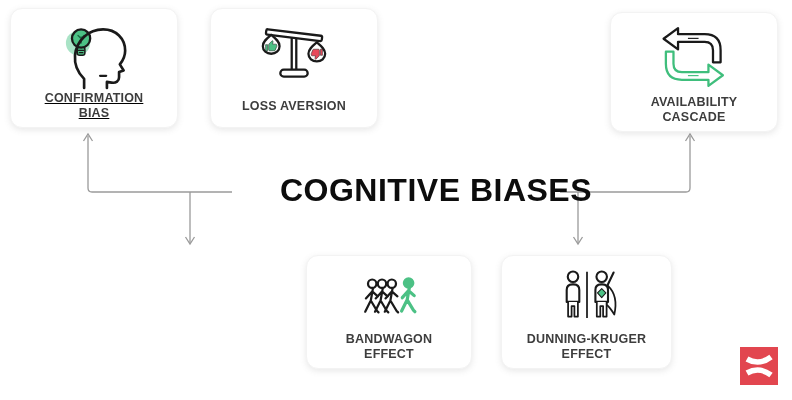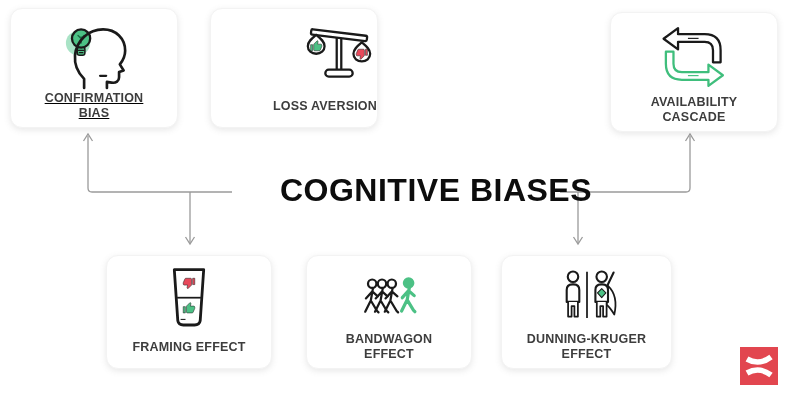--- a/index.html
+++ b/index.html
@@ -34,21 +34,21 @@
     font-size:12.5px;font-weight:bold;
     color:#3d3d3d;
     text-align:center;
     line-height:1.2;
     letter-spacing:.2px;
     max-width:132px;
   }
   .card-label.narrow{max-width:112px;}
   
   .c1{left:10px;top:8px;width:168px;height:120px;text-decoration:underline;}
-  .c2{left:210px;top:8px;width:168px;height:120px;align-items:flex-end;}
+  .c2{left:210px;top:8px;width:168px;height:120px;}
   .c3{left:410px;top:8px;width:168px;height:120px;}
   .c4{left:610px;top:12px;width:168px;height:120px;}
   
   .c5{left:106px;top:255px;width:166px;height:114px;}
   .c6{left:306px;top:255px;width:166px;height:114px;}
   .c7{left:501px;top:255px;width:171px;height:114px;}
   .title{
     position:absolute;left:0;top:172px;width:792px;
     text-align:center;
     font-size:32px;font-weight:800;
@@ -139,34 +139,20 @@
           <use href="#cyclearrow" fill="#fff" stroke="#3FBE7C" stroke-width="3" stroke-linejoin="round"></use>
           <line x1="42" y1="25.5" x2="56" y2="25.5" stroke="#3FBE7C" stroke-width="1.5"></line>
         </g>
       </svg>
     </div>
     <div class="label-box">
         <div class="card-label">AVAILABILITY CASCADE</div>
       </div>
   </div>
 
-  <div class="card c5">
-    <div class="icon-box">
-      <svg width="70" height="70" viewBox="0 0 100 100">
-        <path d="M29 11 H71 L66 84 Q65 90 58 90 H42 Q35 90 34 84 Z" fill="#fff" stroke="#1a1a1a" stroke-width="4" stroke-linejoin="round"></path>
-        <line x1="33" y1="51" x2="67" y2="51" stroke="#1a1a1a" stroke-width="2.5"></line>
-        <path d="M38 82 H45" stroke="#1a1a1a" stroke-width="1.5"></path>
-        <use href="#thumb" transform="translate(41,21) scale(0.75) rotate(180 12 12)" fill="#E8495B" stroke="#1a1a1a" stroke-width="1"></use>
-        <use href="#thumb" transform="translate(41,57) scale(0.75)" fill="#4CC185" stroke="#1a1a1a" stroke-width="1"></use>
-      </svg>
-    </div>
-    <div class="label-box">
-        <div class="card-label">FRAMING EFFECT</div>
-      </div>
-  </div>
 
   <div class="card c6">
     <div class="icon-box">
       <svg width="70" height="70" viewBox="0 0 100 100">
         <use href="#walker" transform="translate(26,58)" fill="#fff" stroke="#1a1a1a" stroke-width="3.2" stroke-linecap="round"></use>
         <use href="#walker" transform="translate(40,58)" fill="#fff" stroke="#1a1a1a" stroke-width="3.2" stroke-linecap="round"></use>
         <use href="#walker" transform="translate(54,58)" fill="#fff" stroke="#1a1a1a" stroke-width="3.2" stroke-linecap="round"></use>
         <use href="#walker" transform="translate(78,57)" fill="#4CC185" stroke="#4CC185" stroke-width="4.6" stroke-linecap="round"></use>
       </svg>
     </div>

